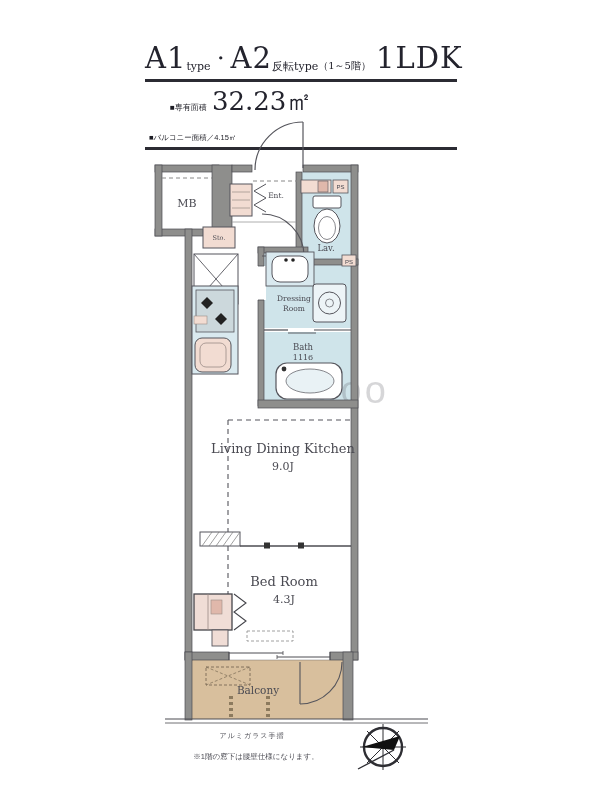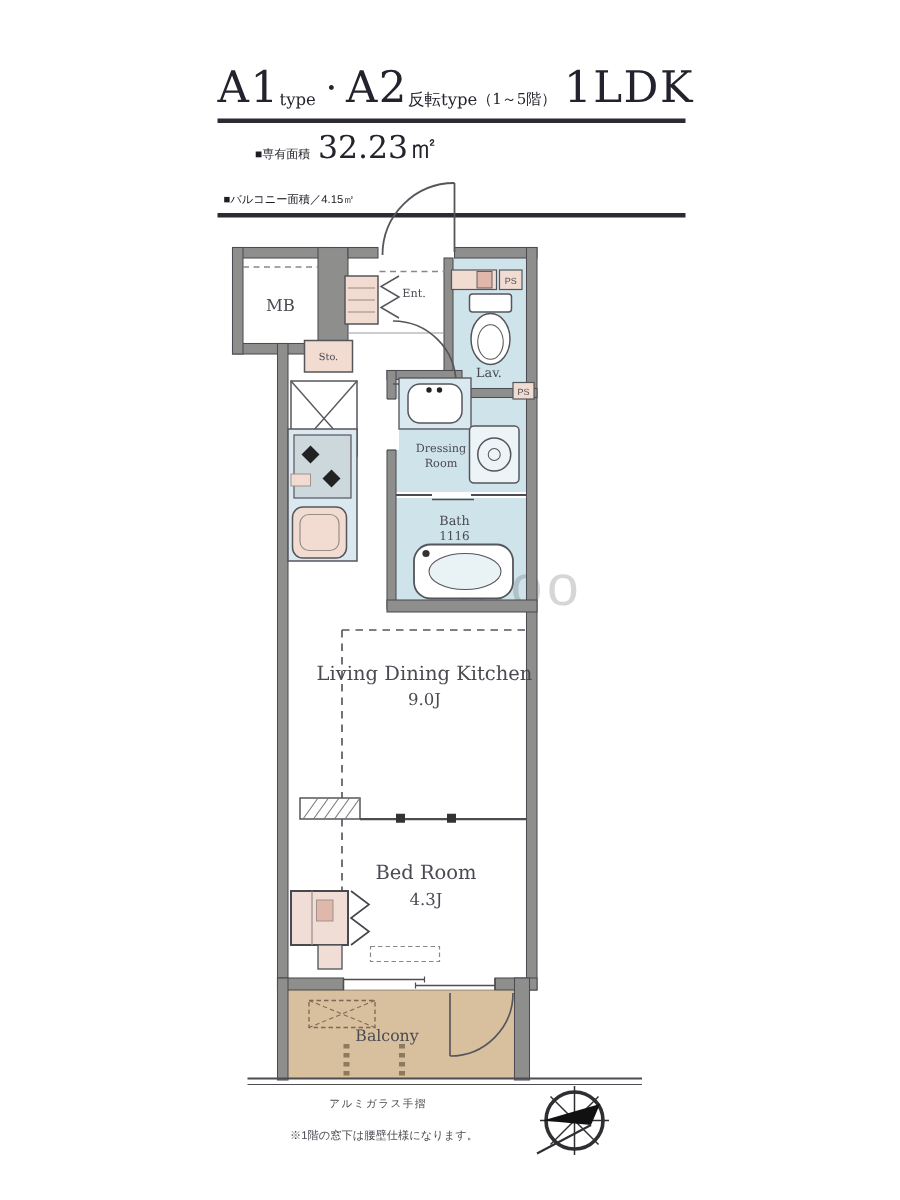--- a/index.html
+++ b/index.html
@@ -9,21 +9,21 @@
   .title-row{text-align:center;white-space:nowrap;line-height:1;}
   .t-big{font-size:29px;letter-spacing:1px;}
   .t-sub{font-size:11px;position:relative;top:2px;letter-spacing:0;}
   .t-flo{font-size:10px;position:relative;top:1px;}
   .t-dot{font-size:20px;position:relative;top:-3px;}
   .rule{height:3px;background:#2b2b33;margin-top:6px;}
   .rule2{height:3px;background:#2b2b33;margin-top:5px;}
   .area-block{margin-top:6px;padding-left:4px;line-height:1;}
   .area-l1{white-space:nowrap;}
   .area-lab{font-size:8px;font-family:"Liberation Sans",sans-serif;color:#1c1c24;padding-left:21px;}
-  .area-val{font-size:21px;letter-spacing:0;text-align:right;}
+  .area-val{font-size:26px;letter-spacing:0;text-align:right;}
   .area-l2{font-size:7.5px;font-family:"Liberation Sans",sans-serif;color:#1c1c24;margin-top:20px;}
   svg text{font-family:"DejaVu Serif","Liberation Serif",serif;fill:#4a4a52;}
   svg .sans{font-family:"Liberation Sans",sans-serif;}
 </style>
 </head>
 <body>
 
 <div class="page">
 
   <div class="hdr">

